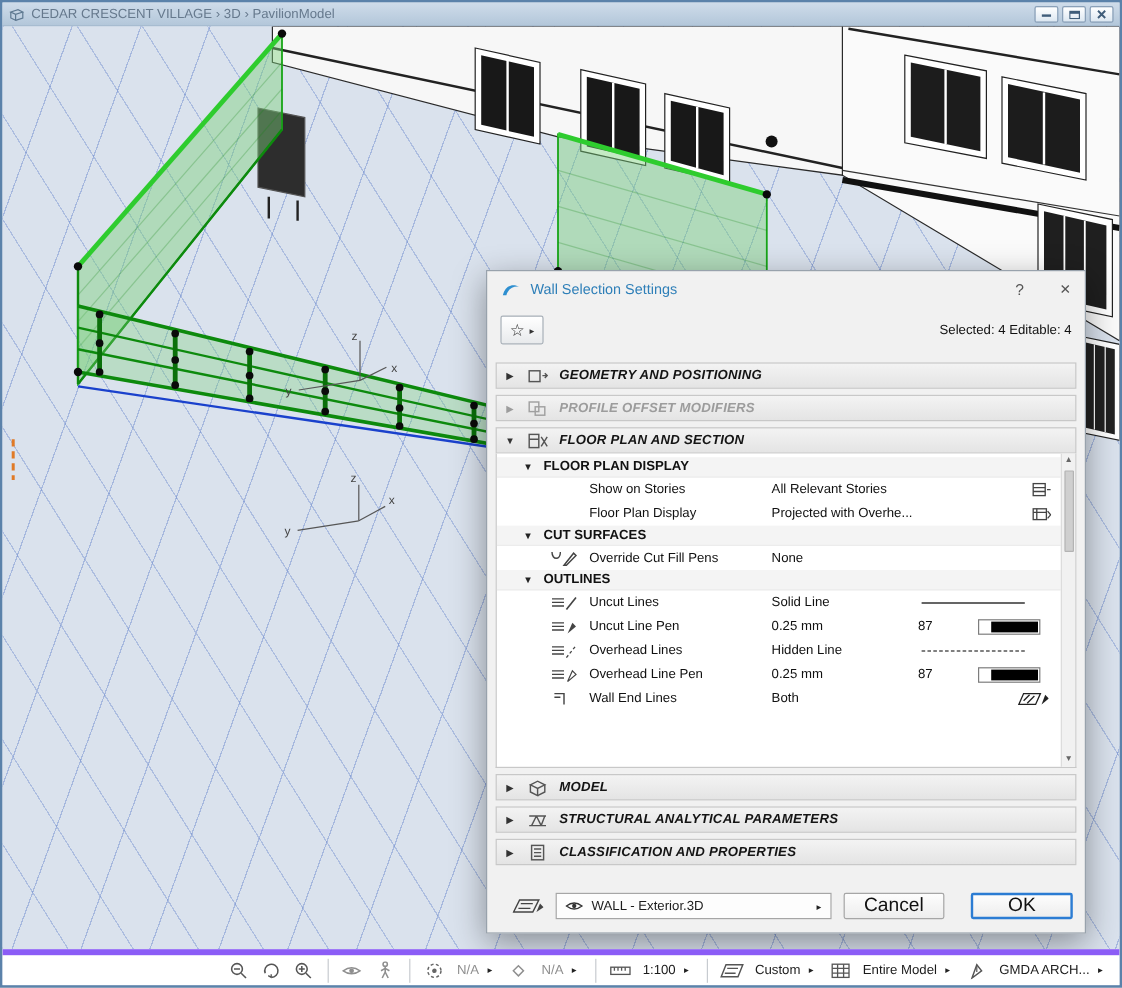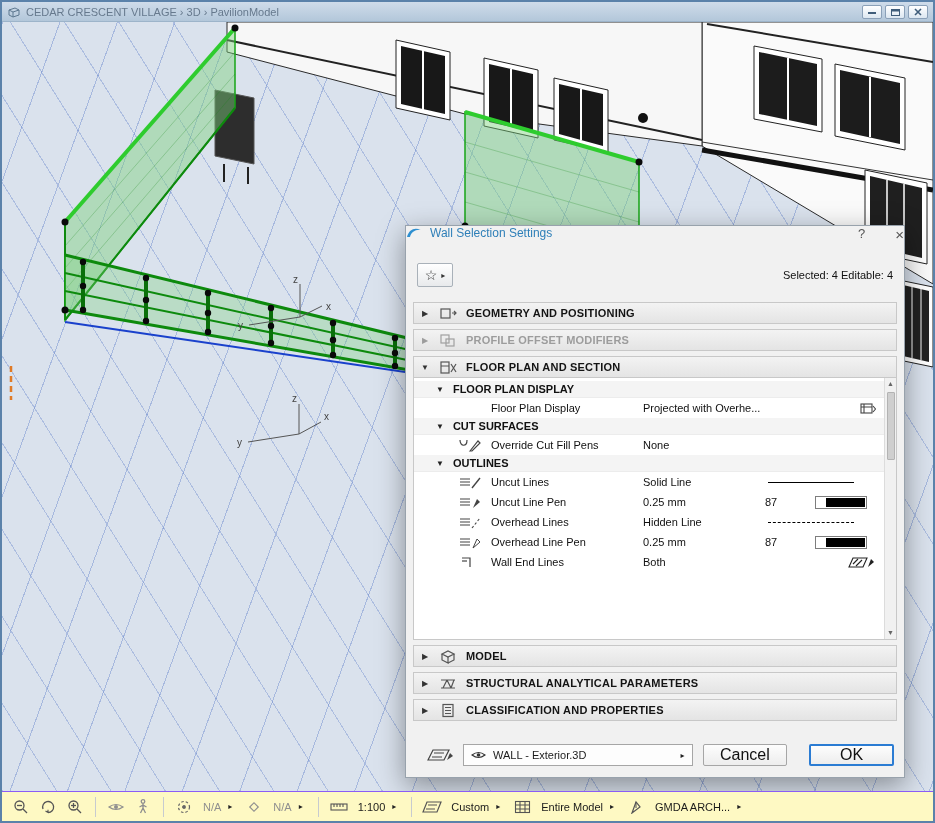--- a/index.html
+++ b/index.html
@@ -22,38 +22,38 @@
     background-image:
       repeating-linear-gradient(110deg, rgba(104,134,204,.45) 0 1px, transparent 1px 54px),
       repeating-linear-gradient(58deg, rgba(104,134,204,.40) 0 1px, transparent 1px 46px);
   }
   .scene { position:absolute; left:0; top:0; }
 
   
   .dialog { position:absolute; left:403px; top:203px; width:500px; height:553px;
     background:#f1f1f1; border:1px solid #98a2ac; box-shadow:0 8px 26px rgba(0,0,0,.38);
     font-size:11px; color:#1c1c1c; }
-  .dlg-titlebar { height:30px; display:flex; align-items:flex-start; gap:8px; padding:0 0; }
+  .dlg-titlebar { height:30px; display:flex; align-items:center; gap:8px; padding:0 12px; }
   .dlg-title { color:#2e7fb8; font-size:12px; }
   .dlg-spacer { flex:1; }
   .dlg-help { color:#555; font-size:13px; cursor:default; }
   .dlg-close { color:#555; font-size:15px; margin-left:22px; cursor:default; }
   .dlg-toolbar { height:38px; display:flex; align-items:center; padding:0 11px; }
   .fav-btn { width:36px; height:24px; border:1px solid #a9b1b9; border-radius:2px;
     background:linear-gradient(#ffffff,#e8eaec); display:flex; align-items:center; justify-content:center; gap:4px; }
   .fav-star { font-size:14px; color:#333; line-height:1; }
   .fav-arrow { font-size:8px; color:#333; }
   .sel-status { margin-left:auto; font-size:11px; color:#111; }
 
   .sections { padding:8px 7px 0; }
   .secbar { height:22px; background:linear-gradient(#f3f3f3,#e4e4e4); border:1px solid #c8c8c8;
     display:flex; align-items:center; gap:8px; padding:0 6px; margin-bottom:5px; }
   .secbar .tri { width:10px; font-size:8px; color:#333; text-align:center; }
   .secbar .sicon { width:20px; display:flex; justify-content:center; }
-  .secbar .slabel { font-weight:bold; font-size:11px; color:#141414; letter-spacing:.2px; }
+  .secbar .slabel { font-weight:bold; font-size:11px; color:#141414; letter-spacing:.2px;font-style:italic; }
   .secbar.disabled .slabel, .secbar.disabled .tri { color:#9c9c9c; }
   .secbar.attached { margin-bottom:0; }
 
   .panel { height:262px; border:1px solid #c8c8c8; border-top:none; background:#fff;
     margin-bottom:5px; display:flex; }
   .panel-list { flex:1; overflow:hidden; padding-top:3px; }
   .subhdr { height:17px; display:flex; align-items:center; gap:9px; padding-left:22px;
     background:#f4f4f4; border-bottom:1px solid #ececec; }
   .subhdr .tri { font-size:8px; color:#222; }
   .subhdr .shlabel { font-weight:bold; font-size:11px; color:#111; }
@@ -82,23 +82,23 @@
   .layer-combo { width:238px; height:22px; border:1px solid #a6a6a6; background:#fdfdfd;
     display:flex; align-items:center; gap:7px; padding:0 7px; }
   .layer-combo .cmb-arrow { margin-left:auto; font-size:8px; color:#222; }
   .btn { width:88px; height:22px; border:1px solid #a6a6a6; border-radius:2px;
     background:linear-gradient(#fdfdfd,#ededed); font-size:16px; color:#111;
     display:flex; align-items:center; justify-content:center; cursor:default; }
   .btn-cancel { margin-left:auto; }
   .btn-ok { margin-left:12px; border:2px solid #2b7cd3; }
 
   
-  .statusbar { position:absolute; left:0; right:0; bottom:0; height:30px; background:#fef9c3;
-    border-top:1px solid #8b5cf6; display:flex; align-items:center; padding:0 7px; gap:3px;
-    font-size:11px; color:#222; }
+  .statusbar { position:absolute; left:0; right:0; bottom:0; height:30px; background:#ffffff;
+    border-top:5px solid #8b5cf6; display:flex; align-items:center; padding:0 7px; gap:3px;
+    font-size:11px; color:#222;justify-content:flex-end; }
   .sb-sep { width:1px; height:20px; background:#c7cbd0; margin:0 5px; }
   .sb-icon { width:24px; height:20px; display:flex; align-items:center; justify-content:center; }
   .sb-combo { display:flex; align-items:center; gap:7px; padding:2px 7px 2px 4px; }
   .sb-text { color:#1b1b1b; }
   .sb-text.dim { color:#8f8f8f; }
   .sb-arrow { font-size:8px; color:#222; }
   svg { display:block; }
 </style>
 </head>
 <body>
@@ -321,20 +321,35 @@
         </div>
 
         <div class="panel">
           <div class="panel-list">
 
             <div class="subhdr">
               <span class="tri">▼</span>
               <span class="shlabel">FLOOR PLAN DISPLAY</span>
             </div>
 
+            <div class="prow">
+              <span class="picon"></span>
+              <span class="plabel">Show on Stories</span>
+              <span class="pvalue">All Relevant Stories</span>
+              <span class="pright">
+                <span class="row-right-icon">
+                  <svg width="17" height="14" viewBox="0 0 17 14">
+                      <g fill="none" stroke="#444" stroke-width="1.1">
+                    <rect x="2" y="2" width="10" height="10"></rect>
+                        <path d="M2,5.3 H12 M2,8.6 H12 M13.5,7 H16.5"></path>
+                      </g>
+                    </svg>
+                </span>
+              </span>
+            </div>
 
             <div class="prow">
               <span class="picon"></span>
               <span class="plabel">Floor Plan Display</span>
               <span class="pvalue">Projected with Overhe...</span>
               <span class="pright">
                 <span class="row-right-icon">
                   <svg width="17" height="14" viewBox="0 0 17 14">
                       <g fill="none" stroke="#444" stroke-width="1.1">
                     <rect x="2" y="3" width="11" height="9"></rect>

